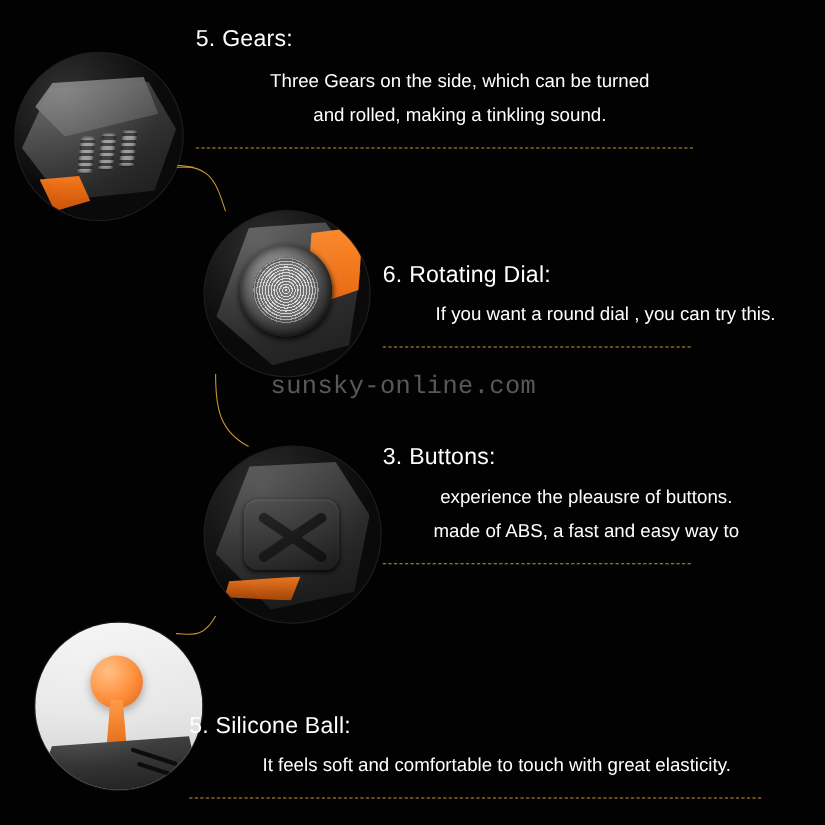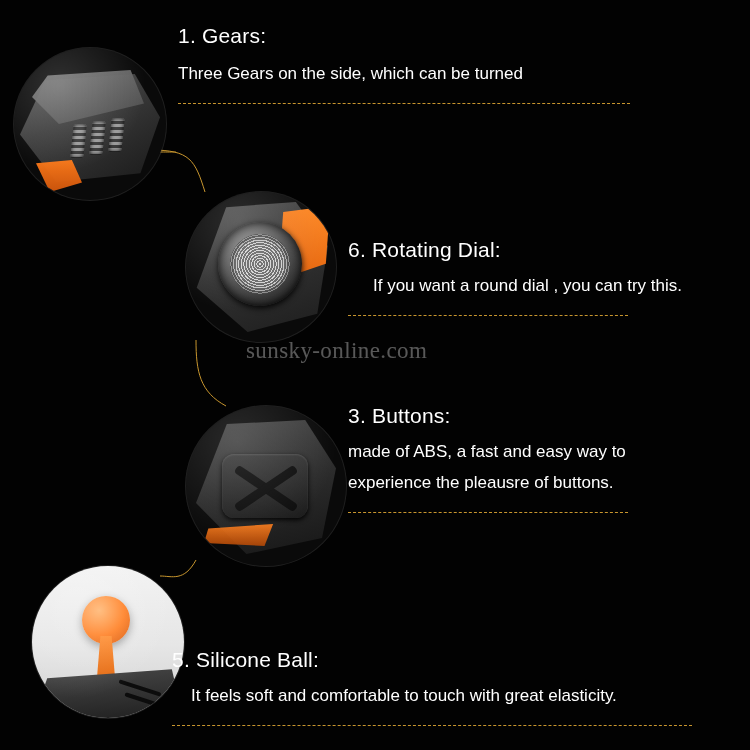--- a/index.html
+++ b/index.html
@@ -207,20 +207,21 @@
     font-weight: 400;
     letter-spacing: .2px;
     color: #ffffff;
     white-space: nowrap;
   }
   .para {
     font-size: 17px;
     line-height: 31px;
     color: #ffffff;
     font-weight: 300;
+    text-align: center;
   }
   .dash {
     border-top: 1px dashed #c8962e;
     height: 0;
   }
 
   #block-gears { left: 178px; top: 24px; width: 480px; }
   #block-gears .dash { width: 452px; margin-top: 14px; }
 
   #block-dial { left: 348px; top: 238px; width: 380px; }
@@ -234,21 +235,21 @@
   #block-ball { left: 172px; top: 648px; width: 540px; }
   #block-ball .dash { width: 520px; margin-top: 14px; }
 
   .watermark {
     position: absolute;
     left: 246px;
     top: 338px;
     font-size: 23px;
     color: rgba(255,255,255,0.34);
     letter-spacing: .4px;
-    font-family: Liberation Serif, serif;
+    font-family: Liberation Mono, monospace;
     user-select: none;
   }
 </style>
 </head>
 <body>
 
 <div class="stage">
 
   <svg class="connectors" viewBox="0 0 750 750" xmlns="http://www.w3.org/2000/svg">
     <path d="M150 152 C 172 152, 176 152, 176 152" stroke="#c8962e" stroke-width="1" fill="none"></path>
@@ -261,23 +262,24 @@
     <div class="body"></div>
     <div class="top-face"></div>
     <div class="gear g1"></div>
     <div class="gear g2"></div>
     <div class="gear g3"></div>
     <div class="orange"></div>
     <div class="shade"></div>
   </div>
 
   <div class="block" id="block-gears">
-    <div class="heading">1. Gears:</div>
+    <div class="heading">5. Gears:</div>
     <div class="para" style="margin-top:10px;">
       <div>Three Gears on the side, which can be turned</div>
+      <div>and rolled, making a tinkling sound.</div>
     </div>
     <div class="dash"></div>
   </div>
 
   <div class="bubble" id="bubble-dial">
     <div class="body"></div>
     <div class="orange-wedge"></div>
     <div class="dial-outer"></div>
     <div class="dial-inner"></div>
     <div class="shade"></div>
@@ -298,22 +300,22 @@
     <div class="pad"></div>
     <div class="x1"></div>
     <div class="x2"></div>
     <div class="orange-rim"></div>
     <div class="shade"></div>
   </div>
 
   <div class="block" id="block-buttons">
     <div class="heading">3. Buttons:</div>
     <div class="para" style="margin-top:8px;">
+      <div>experience the pleausre of buttons.</div>
       <div>made of ABS, a fast and easy way to</div>
-      <div>experience the pleausre of buttons.</div>
     </div>
     <div class="dash"></div>
   </div>
 
   <div class="bubble" id="bubble-ball">
     <div class="bg"></div>
     <div class="ball"></div>
     <div class="stem"></div>
     <div class="base"></div>
     <div class="base-line1"></div>

